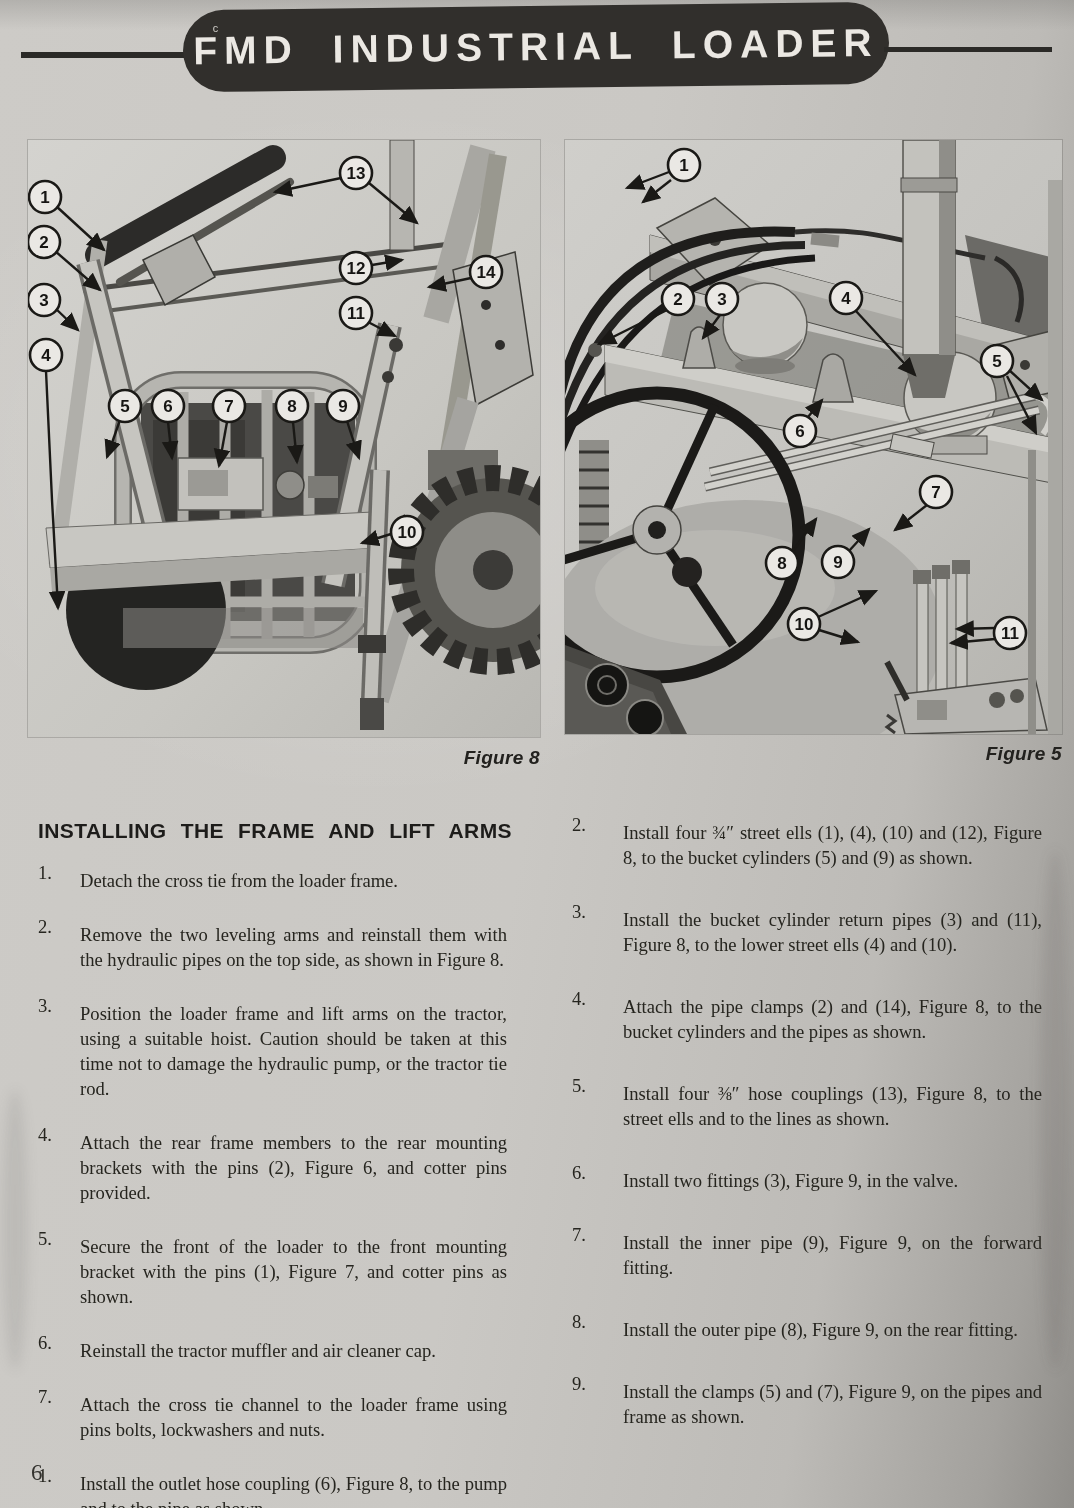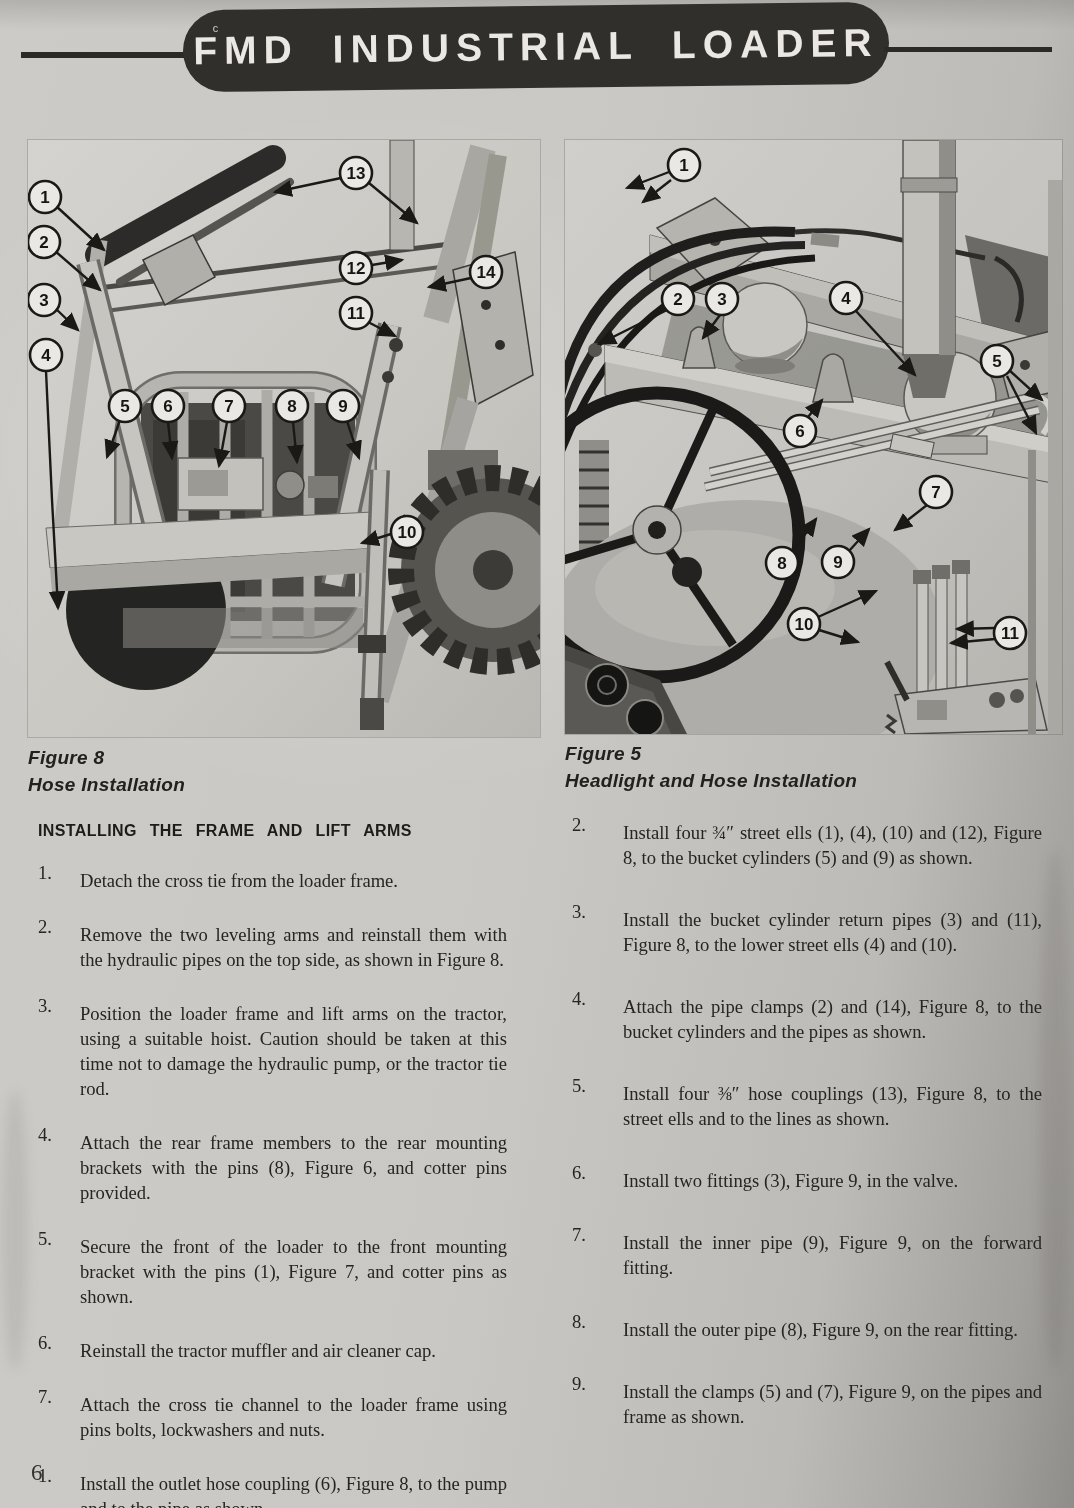--- a/index.html
+++ b/index.html
@@ -24,30 +24,30 @@
     margin:0;color:#ebe8e3;font-family:"Liberation Sans",sans-serif;font-weight:700;
     font-size:39px;letter-spacing:7px;word-spacing:16px;white-space:nowrap;
   }
   .stray-c{position:absolute;left:30px;top:12px;color:#cfcdc8;font:400 11px "Liberation Sans",sans-serif;}
   
   .photo{position:absolute;outline:1px solid rgba(70,70,66,.25);}
   .photo-8{left:28px;top:140px;width:512px;height:597px;}
   .photo-9{left:565px;top:140px;width:497px;height:594px;}
   .photo svg{display:block;}
   
-  .caption{position:absolute;text-align:left;font-family:"Liberation Sans",sans-serif;
+  .caption{position:absolute;text-align:right;font-family:"Liberation Sans",sans-serif;
     font-style:italic;font-weight:700;font-size:19px;line-height:27px;color:#22211e;letter-spacing:.3px;}
   .caption-8{left:28px;top:744px;width:512px;}
   .caption-9{left:565px;top:740px;width:497px;}
   
   .col{position:absolute;font-size:18.6px;line-height:25px;}
   .col-left{left:38px;top:818px;width:477px;}
   .col-right{left:572px;top:812px;width:478px;}
   .sec-heading{
-    font-family:"Liberation Sans",sans-serif;font-weight:700;font-size:16px;
+    font-family:"Liberation Sans",sans-serif;font-weight:700;font-size:21px;
     letter-spacing:.4px;word-spacing:8px;color:#1d1c1a;margin:0 0 17px 0;white-space:nowrap;
   }
   .sec-heading.centered{text-align:center;margin-top:26px;white-space:normal;}
   .step{display:flex;margin-bottom:13px;}
   .col-right .step{margin-bottom:21px;}
   .step .num{flex:none;width:34px;}
   .col-right .step .num{width:43px;}
   .step p{flex:1;margin:8px;text-align:justify;}
   .page-number{position:absolute;left:31px;top:1460px;font-size:23px;color:#33322e;}
   
@@ -369,44 +369,42 @@
         </g>
       <g class="co">
           <circle cx="445" cy="493" r="16"></circle>
           <text x="445" y="499">11</text>
         </g>
     </svg>
   </div>
 
   <div class="caption caption-8">
     <div>Figure 8</div>
-    <div>Hose Installation</div>
   </div>
   <div class="caption caption-9">
     <div>Figure 5</div>
-    <div>Headlight and Hose Installation</div>
   </div>
 
   <div class="col col-left">
     <h2 class="sec-heading">INSTALLING THE FRAME AND LIFT ARMS</h2>
     <div class="step">
         <span class="num">1.</span>
         <p>Detach the cross tie from the loader frame.</p>
       </div>
     <div class="step">
         <span class="num">2.</span>
         <p>Remove the two leveling arms and reinstall them with the hydraulic pipes on the top side, as shown in Figure 8.</p>
       </div>
     <div class="step">
         <span class="num">3.</span>
         <p>Position the loader frame and lift arms on the tractor, using a suitable hoist. Caution should be taken at this time not to damage the hydraulic pump, or the tractor tie rod.</p>
       </div>
     <div class="step">
         <span class="num">4.</span>
-        <p>Attach the rear frame members to the rear mounting brackets with the pins (8), Figure 6, and cotter pins provided.</p>
+        <p>Attach the rear frame members to the rear mounting brackets with the pins (2), Figure 6, and cotter pins provided.</p>
       </div>
     <div class="step">
         <span class="num">5.</span>
         <p>Secure the front of the loader to the front mounting bracket with the pins (1), Figure 7, and cotter pins as shown.</p>
       </div>
     <div class="step">
         <span class="num">6.</span>
         <p>Reinstall the tractor muffler and air cleaner cap.</p>
       </div>
     <div class="step">

